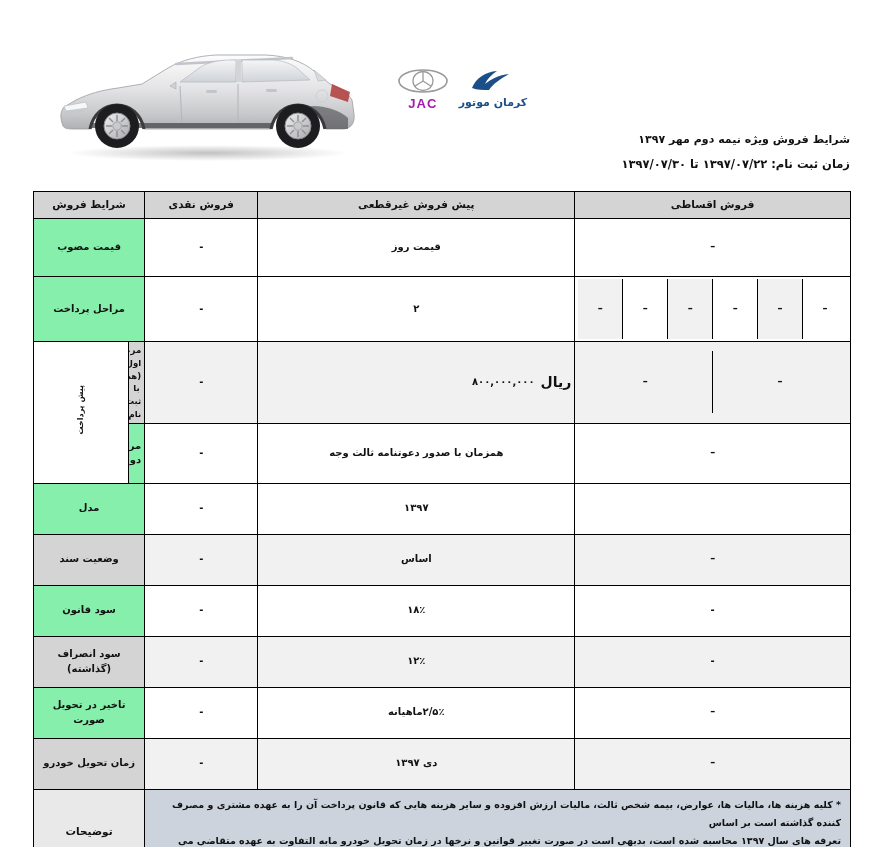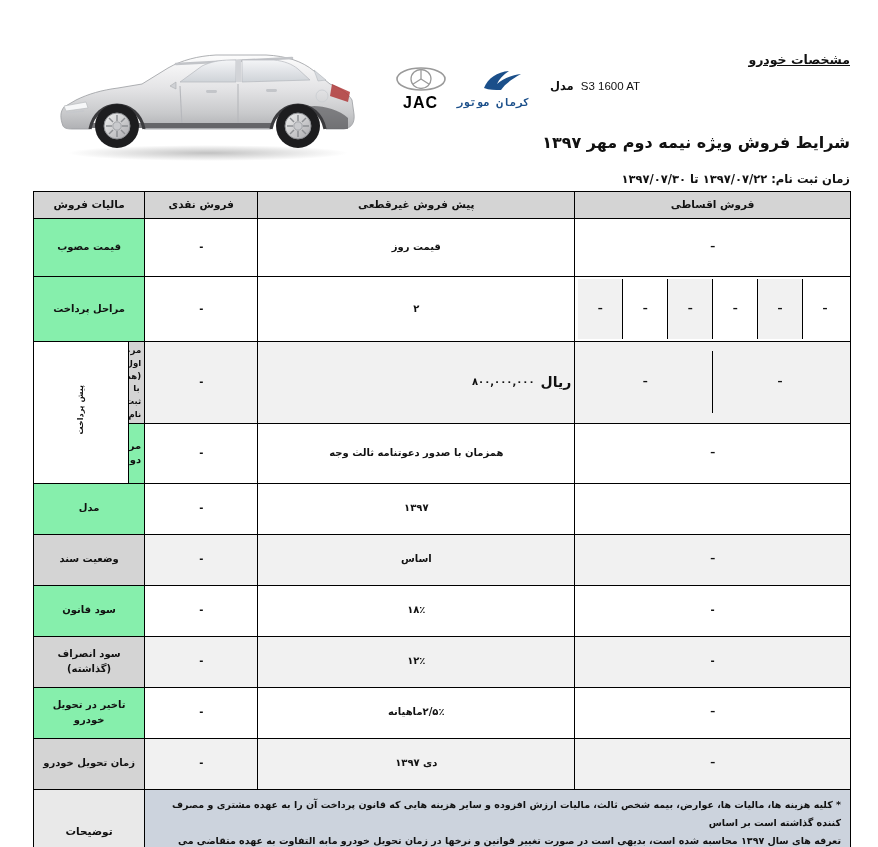--- a/index.html
+++ b/index.html
@@ -43,41 +43,41 @@
     width: 140px;
     height: 62px;
     display: flex;
     align-items: center;
     justify-content: center;
     gap: 10px;
   }
   .logo-km {
     display: flex;
     flex-direction: column;
+    align-items: center;
     color: #1b4f8a;
-    font-family: Liberation Mono, monospace;
   }
   .logo-km .km-text {
     font-size: 11px;
     font-weight: bold;
     color: #1b4f8a;
     margin-top: 1px;
     letter-spacing: -0.3px;
   }
   .logo-jac {
     display: flex;
     flex-direction: column;
     align-items: center;
     color: #8c8c8c;
   }
   .logo-jac .jac-text {
-    font-size: 16px;
+    font-size: 13px;
     font-weight: bold;
     letter-spacing: 1px;
-    color: #000000;
+    color: #a21caf;
     margin-top: -2px;
     font-family: "Liberation Sans", sans-serif;
   }
 
   
   .hdr-right {
     position: absolute;
     right: 28px;
     top: 52px;
     text-align: right;
@@ -102,28 +102,28 @@
   .hdr-model-line .mval {
     font-family: "Liberation Sans", sans-serif;
     font-weight: normal;
     font-size: 11.5px;
     direction: ltr;
   }
   .hdr-sale-title {
     position: absolute;
     right: 28px;
     top: 133px;
-    font-size: 16px;
+    font-size: 11px;
     font-weight: bold;
     text-align: right;
   }
   .hdr-reg-line {
     position: absolute;
     right: 28px;
-    top: 172px;
+    top: 157px;
     font-size: 11.5px;
     font-weight: bold;
     text-align: right;
     white-space: nowrap;
   }
 
   
   .table-area {
     position: absolute;
     left: 33px;
@@ -383,48 +383,41 @@
         <ellipse cx="26" cy="13" rx="24" ry="11" fill="none" stroke="#9a9a9a" stroke-width="1.6"></ellipse>
         <ellipse cx="26" cy="13" rx="10" ry="9.5" fill="none" stroke="#9a9a9a" stroke-width="1.3"></ellipse>
         <path d="M26 3.6 L26 13" stroke="#9a9a9a" stroke-width="1.3"></path>
         <path d="M26 13 L17.8 18.3" stroke="#9a9a9a" stroke-width="1.3"></path>
         <path d="M26 13 L34.2 18.3" stroke="#9a9a9a" stroke-width="1.3"></path>
       </svg>
       <div class="jac-text">JAC</div>
     </div>
   </div>
 
-  <div class="hdr-right">
-    <div class="hdr-title">مشخصات خودرو</div>
-    <div class="hdr-model-line">
-      <span class="mval">S3 1600 AT</span>
-      <span>مدل</span>
-    </div>
-  </div>
 
   <div class="hdr-sale-title">شرایط فروش ویژه نیمه دوم مهر ۱۳۹۷</div>
   <div class="hdr-reg-line">زمان ثبت نام: ۱۳۹۷/۰۷/۲۲ تا ۱۳۹۷/۰۷/۳۰</div>
 </div>
 
 <div class="table-area">
   <table class="sheet">
     <colgroup>
       <col style="width:268px">
       <col style="width:308px">
       <col style="width:110px">
       <col style="width:16px">
       <col style="width:92px">
     </colgroup>
     <tbody>
 
       <tr class="hrow">
         <td class="instal">فروش اقساطی</td>
         <td class="presale">پیش فروش غیرقطعی</td>
         <td class="cash">فروش نقدی</td>
-        <td class="rowlab" colspan="2">مالیات فروش</td>
+        <td class="rowlab" colspan="2">شرایط فروش</td>
       </tr>
 
       <tr style="height:58px">
         <td class="instal dash">–</td>
         <td class="presale">قیمت روز</td>
         <td class="cash dash">-</td>
         <td class="rowlab" colspan="2">قیمت مصوب</td>
       </tr>
 
       <tr style="height:60px">
@@ -495,21 +488,21 @@
         <td class="instal">-</td>
         <td class="presale">۱۲٪</td>
         <td class="cash dash">-</td>
         <td class="rowlab" colspan="2">سود انصراف (گذاشته)</td>
       </tr>
 
       <tr style="height:51px">
         <td class="instal dash">–</td>
         <td class="presale">۲/۵٪ماهیانه</td>
         <td class="cash dash">-</td>
-        <td class="rowlab" colspan="2">تاخیر در تحویل خودرو</td>
+        <td class="rowlab" colspan="2">تاخیر در تحویل صورت</td>
       </tr>
 
       <tr class="tint" style="height:51px">
         <td class="instal dash">–</td>
         <td class="presale">دی ۱۳۹۷</td>
         <td class="cash dash">-</td>
         <td class="rowlab" colspan="2">زمان تحویل خودرو</td>
       </tr>
 
       <tr class="notes" style="height:62px">

